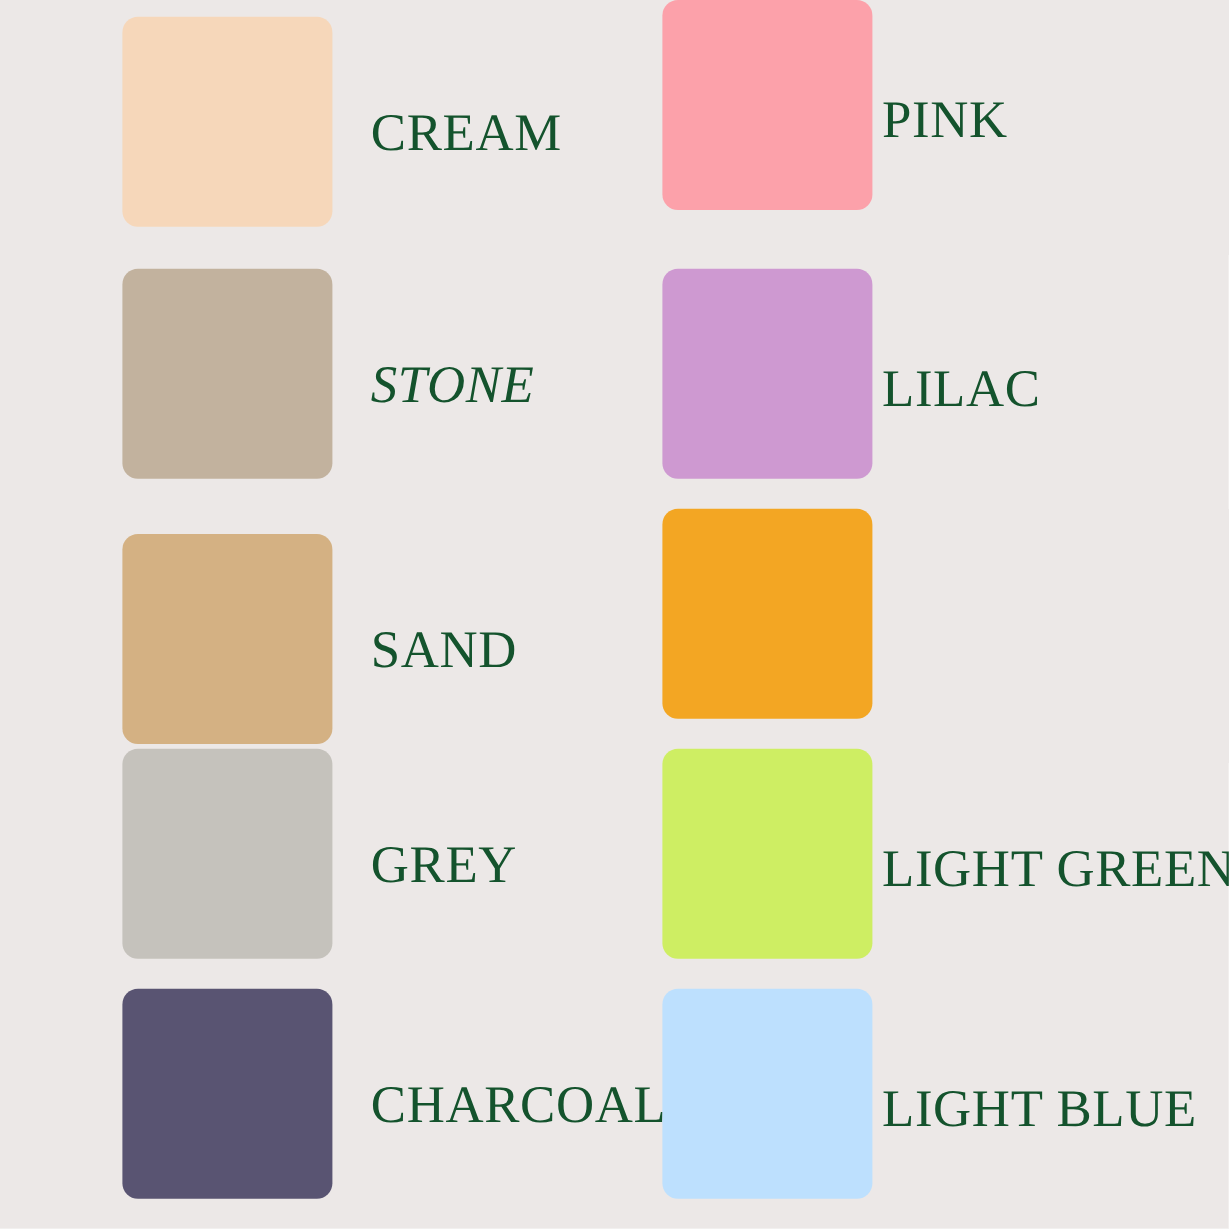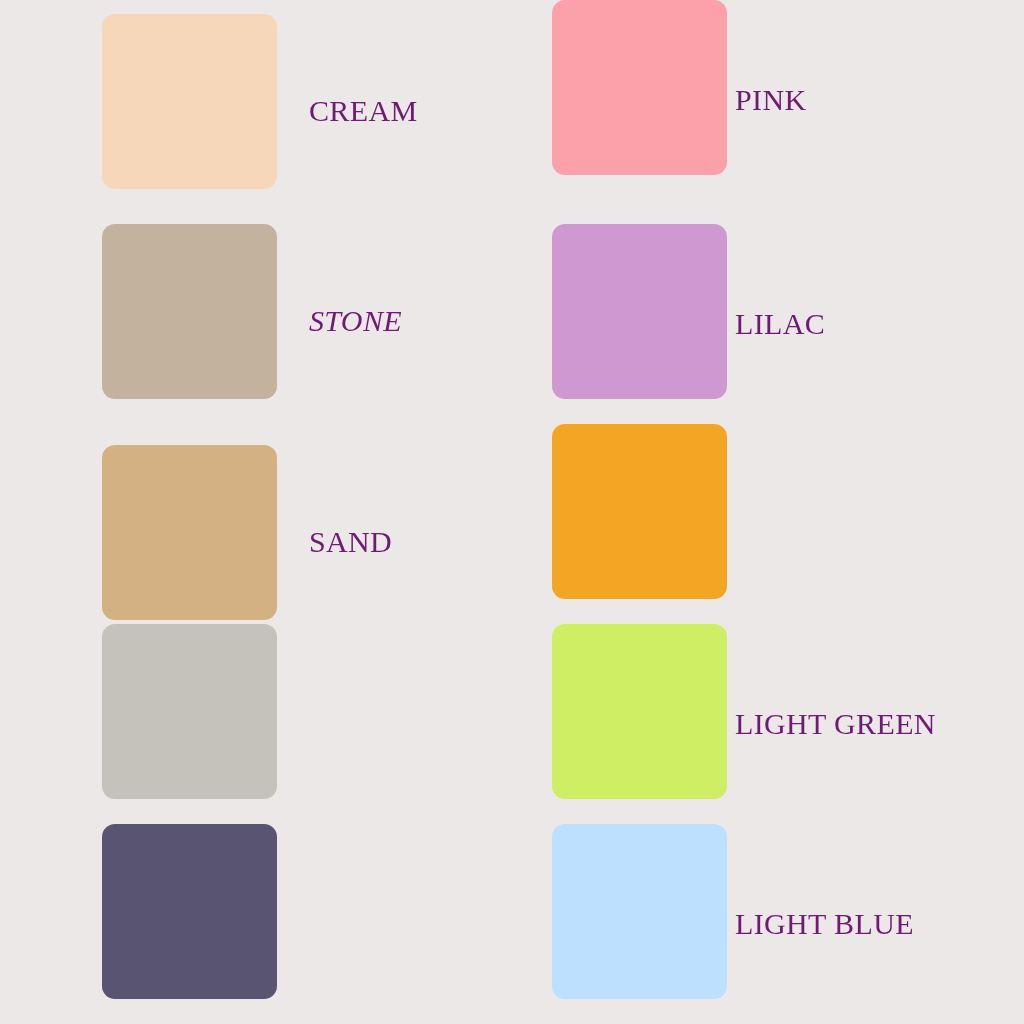--- a/index.html
+++ b/index.html
@@ -48,22 +48,22 @@
     border-radius: 13px;
   }
 
   .swatch-label {
     position: absolute;
     top: 0;
     height: 175px;
     display: flex;
     align-items: center;
     white-space: nowrap;
-    color: #701a75;
-    font-size: 30px;
+    color: #14532d;
+    font-size: 44px;
     line-height: 1;
     letter-spacing: 0.012em;
     font-weight: 400;
   }
 
   
   #palette-column-left  .swatch-label { left: 207px; padding-top: 9px; }
   #palette-column-right .swatch-label { left: 183px; padding-top: 12px; }
 </style>
 </head>
@@ -79,23 +79,25 @@
       <div class="palette-row" style="top: 224px; font-style: italic;">
         <div class="swatch-chip" style="background-color: rgb(194, 178, 158);"></div>
         <div class="swatch-label">STONE</div>
       </div>
       <div class="palette-row" style="top: 445px; padding-left: 16px;">
         <div class="swatch-chip" style="background-color: rgb(212, 177, 131);"></div>
         <div class="swatch-label">SAND</div>
       </div>
       <div class="palette-row" style="top: 624px;">
         <div class="swatch-chip" style="background-color: rgb(197, 194, 188);"></div>
+        <div class="swatch-label">GREY</div>
       </div>
       <div class="palette-row" style="top: 824px;">
         <div class="swatch-chip" style="background-color: rgb(89, 84, 114);"></div>
+        <div class="swatch-label">CHARCOAL</div>
       </div>
     </div>
 
   <div class="palette-column" id="palette-column-right">
       <div class="palette-row" style="top: 0;">
         <div class="swatch-chip" style="background-color: rgb(252, 161, 170);"></div>
         <div class="swatch-label">PINK</div>
       </div>
       <div class="palette-row" style="top: 224px; text-decoration: underline;">
         <div class="swatch-chip" style="background-color: rgb(206, 153, 209);"></div>

